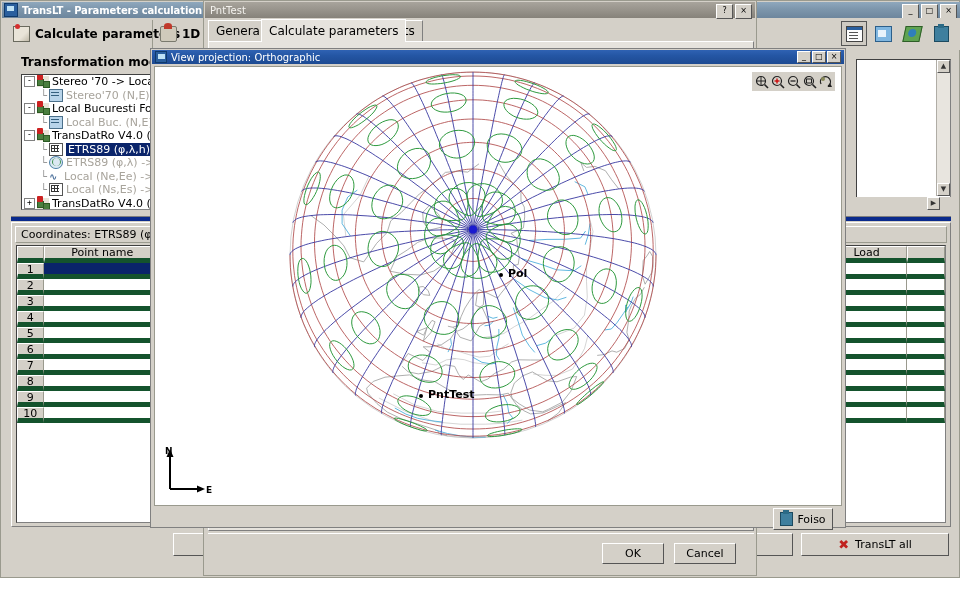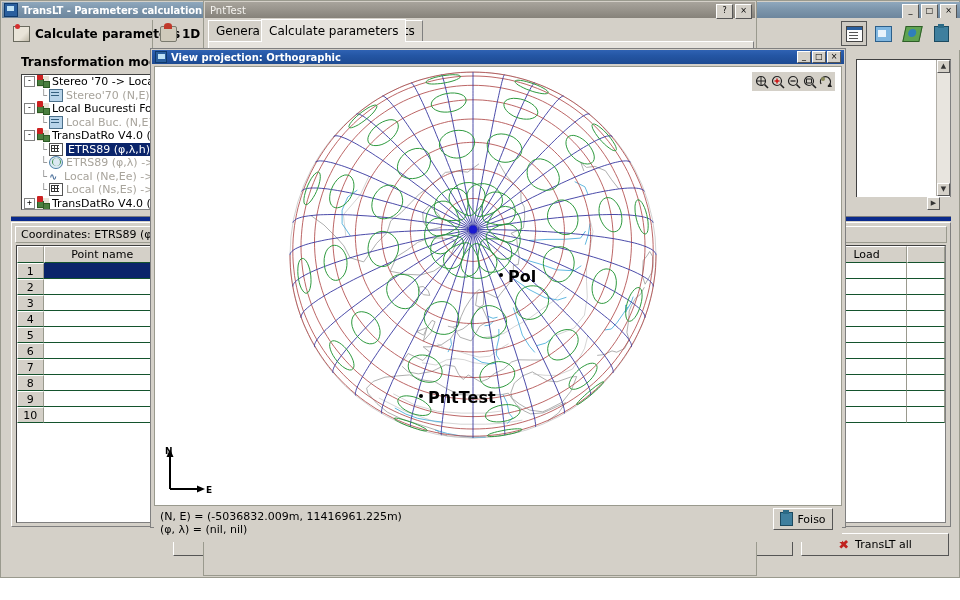--- a/index.html
+++ b/index.html
@@ -96,21 +96,21 @@
   #coord-area{position:absolute;left:10px;top:221px;width:940px;height:305px;
         background:#d4d0c8;border:1px solid #fff;border-right-color:#7f7f7f;
         border-bottom-color:#7f7f7f;box-sizing:border-box;}
   #coord-header{height:17px;background:#d4d0c8;border:1px solid #fff;
         border-right-color:#9a9a8e;border-bottom-color:#9a9a8e;margin:3px 3px 0 3px;
         display:flex;align-items:center;padding-left:5px;font-size:11px;box-sizing:border-box;}
   #grid-wrap{position:absolute;left:4px;top:22px;width:930px;height:278px;
         background:#fff;border:1px solid #808080;border-top-color:#404040;
         border-left-color:#404040;box-sizing:border-box;overflow:hidden;}
   .ghead{display:flex;height:17px;background:#d4d0c8;}
-  .gcell{border-right:1px solid #9a9a8e;border-bottom:1px solid #14532d;
+  .gcell{border-right:1px solid #9a9a8e;border-bottom:5px solid #14532d;
         box-sizing:border-box;display:flex;align-items:center;justify-content:center;font-size:11px;}
   .ghead .gcell{background:#d4d0c8;border-top:1px solid #fff;border-left:1px solid #fff;}
   .grow{display:flex;height:16px;}
   .rowhdr{width:28px;background:#d4d0c8;border-top:1px solid #fff;border-left:1px solid #fff;}
   .c-name{width:120px;background:#fff;justify-content:flex-start;padding-left:3px;}
   .c-blank{background:#fff;}
   .c-sel{background:#0a246a;}
   .c-code{width:85px;background:#fff;}
 
   
@@ -170,41 +170,41 @@
         display:flex;align-items:center;justify-content:center;font-size:11px;box-sizing:border-box;}
   #btn-ok{right:90px;}
   #btn-cancel{right:18px;}
 
   
   #viewproj{left:150px;top:48px;width:696px;height:480px;background:#d4d0c8;
         border:1px solid #808080;box-sizing:border-box;z-index:40;}
   #vp-titlebar{position:absolute;left:1px;top:1px;width:692px;height:14px;
         background:linear-gradient(180deg,#2f62b3 0%,#2456a4 40%,#1d4a92 100%);
         display:flex;align-items:center;padding-left:3px;box-sizing:border-box;}
-  #vp-title-text{color:#fff;font-size:10px;font-weight:bold;margin-left:4px;}
+  #vp-title-text{color:#fff;font-size:10px;font-weight:normal;margin-left:4px;}
   #vp-sys{position:absolute;right:3px;top:1px;display:flex;gap:1px;}
   .vpsys{width:14px;height:12px;background:#d4d0c8;border:1px solid #fff;
         border-right-color:#555;border-bottom-color:#555;font-size:8px;
         line-height:10px;text-align:center;color:#000;box-sizing:border-box;}
   #vp-canvas{position:absolute;left:3px;top:17px;width:688px;height:440px;
         background:#fff;border:1px solid #9a9a8e;box-sizing:border-box;overflow:hidden;}
   #zoom-toolbar{position:absolute;right:6px;top:5px;display:flex;gap:1px;
         background:#d4d0c8;padding:2px;z-index:5;}
   .zbtn{width:15px;height:15px;display:flex;align-items:center;justify-content:center;}
   #compass{position:absolute;left:6px;top:380px;width:55px;height:48px;}
   #vp-status{position:absolute;left:3px;top:459px;width:688px;height:34px;
         background:#d4d0c8;box-sizing:border-box;padding:2px 0 0 6px;}
   .statline{font-size:11px;line-height:13px;white-space:nowrap;}
   #btn-exit{position:absolute;right:12px;top:459px;width:60px;height:22px;
         background:#d4d0c8;border:1px solid #fff;border-right-color:#555;
         border-bottom-color:#555;display:flex;align-items:center;justify-content:center;
         gap:4px;font-size:11px;box-sizing:border-box;}
   .ico-exitsm{width:11px;height:12px;background:#3f7f9e;border:1px solid #1c4a60;position:relative;}
   .ico-exitsm:after{content:"";position:absolute;left:2px;top:-3px;width:6px;height:4px;background:#2b6a86;}
-  .pt-label{position:absolute;font-size:16px;font-weight:bold;color:#000;white-space:nowrap;}
+  .pt-label{position:absolute;font-size:11px;font-weight:bold;color:#000;white-space:nowrap;}
   .pt-dot{position:absolute;width:4px;height:4px;background:#000;border-radius:50%;}
 </style>
 </head>
 <body>
 
 <div class="win" id="mainwin">
 
   <div id="main-titlebar">
     <span class="tb-icon"></span>
     <span id="main-title-text">TransLT - Parameters calculation and coord</span>
@@ -427,20 +427,28 @@
     </div>
     <div class="otab active" id="otab1" style="left:53px;">
       <span>Calculate parameters</span>
     </div>
     <div class="otab" id="otab2" style="left:168px;">
       <span>Units</span>
     </div>
   </div>
   <div id="opt-body">
     <div id="opt-inner"></div>
+  </div>
+  <div id="opt-footer">
+    <div class="obtn" id="btn-ok">
+      <span>OK</span>
+    </div>
+    <div class="obtn" id="btn-cancel">
+      <span>Cancel</span>
+    </div>
   </div>
 </div>
 
 <div class="win" id="viewproj">
   <div id="vp-titlebar">
     <span class="tb-icon" style="width:10px;height:10px;"></span>
     <span id="vp-title-text">View projection: Orthographic</span>
     <span id="vp-sys">
       <span class="vpsys">_</span>
       <span class="vpsys">□</span>
@@ -638,21 +646,17 @@
       <polygon points="44,42 36,38.5 36,45.5" fill="#000"></polygon>
       <text x="4" y="7" font-family="DejaVu Sans, sans-serif" font-size="9" font-weight="bold" fill="#000">N</text>
       <text x="45" y="46" font-family="DejaVu Sans, sans-serif" font-size="9" font-weight="bold" fill="#000">E</text>
     </svg>
   <div class="pt-dot" style="left: 344px; top: 206px;"></div>
       <div class="pt-label" style="left: 353px; top: 200px;">Pol</div>
       <div class="pt-dot" style="left: 264px; top: 327px;"></div>
       <div class="pt-label" style="left: 273px; top: 321px;">PntTest</div>
     </div>
 
-  <div id="vp-status">
-    <div class="statline">(N, E) = (-5036832.009m, 11416961.225m)</div>
-    <div class="statline">(φ, λ) = (nil, nil)</div>
-  </div>
   <div id="btn-exit">
     <span class="ico-exitsm"></span>
     <span>Foiso</span>
   </div>
 </div>
 
 </body></html>

